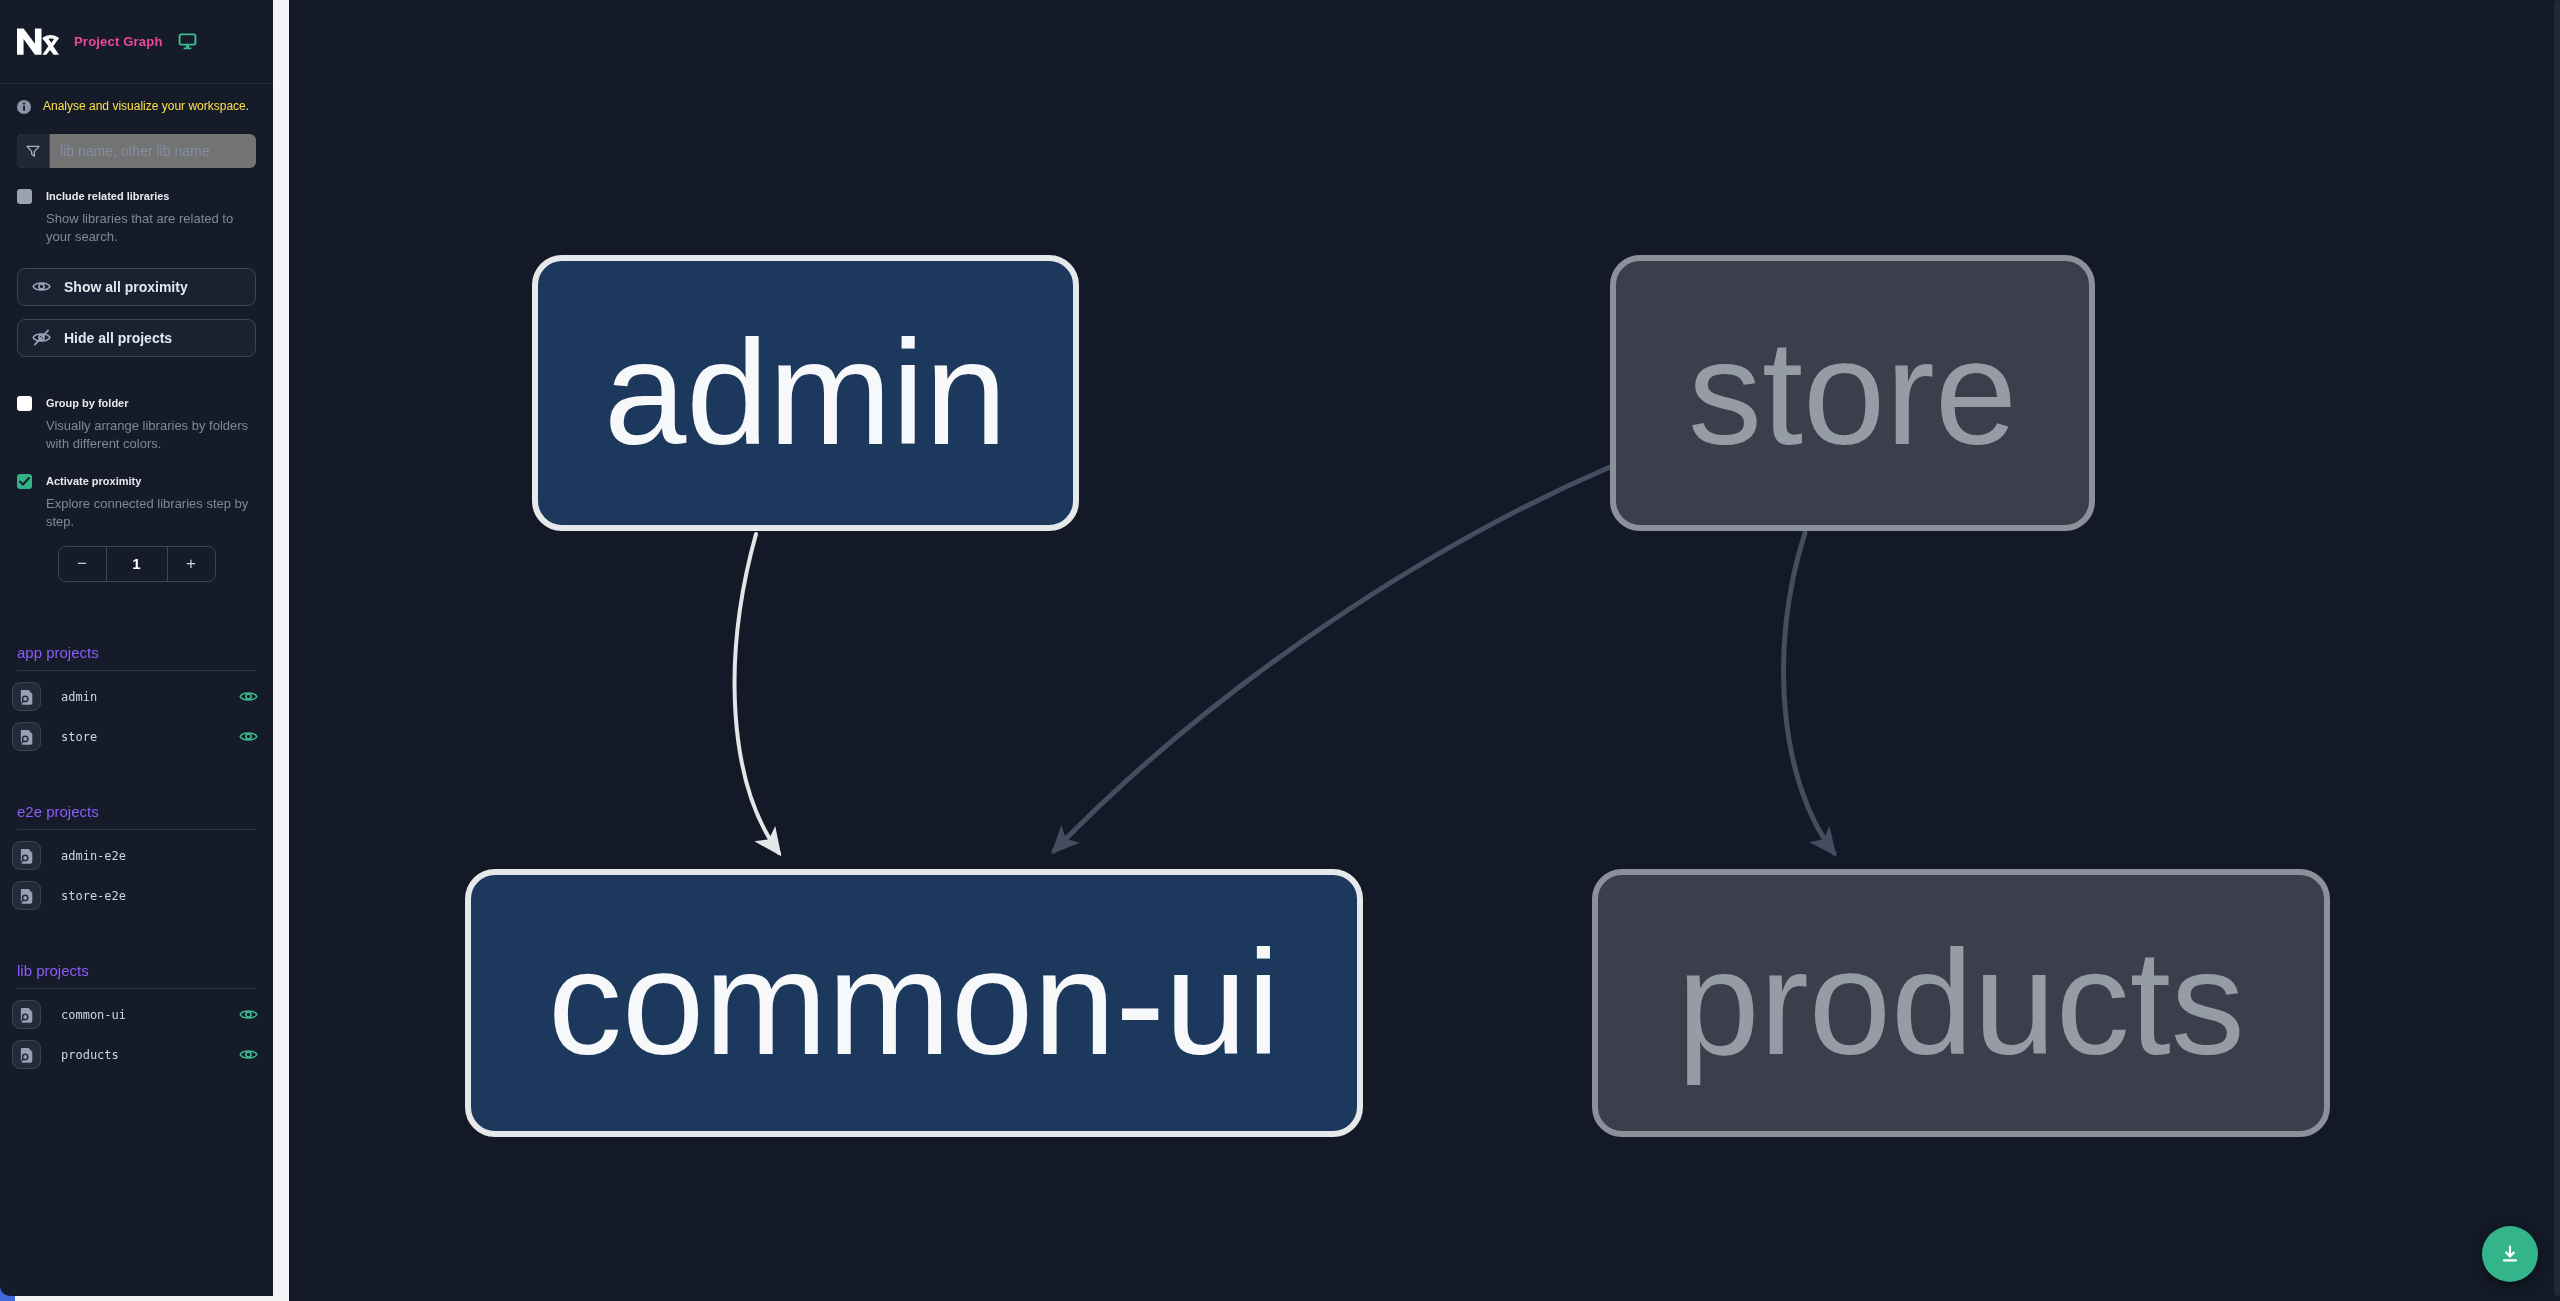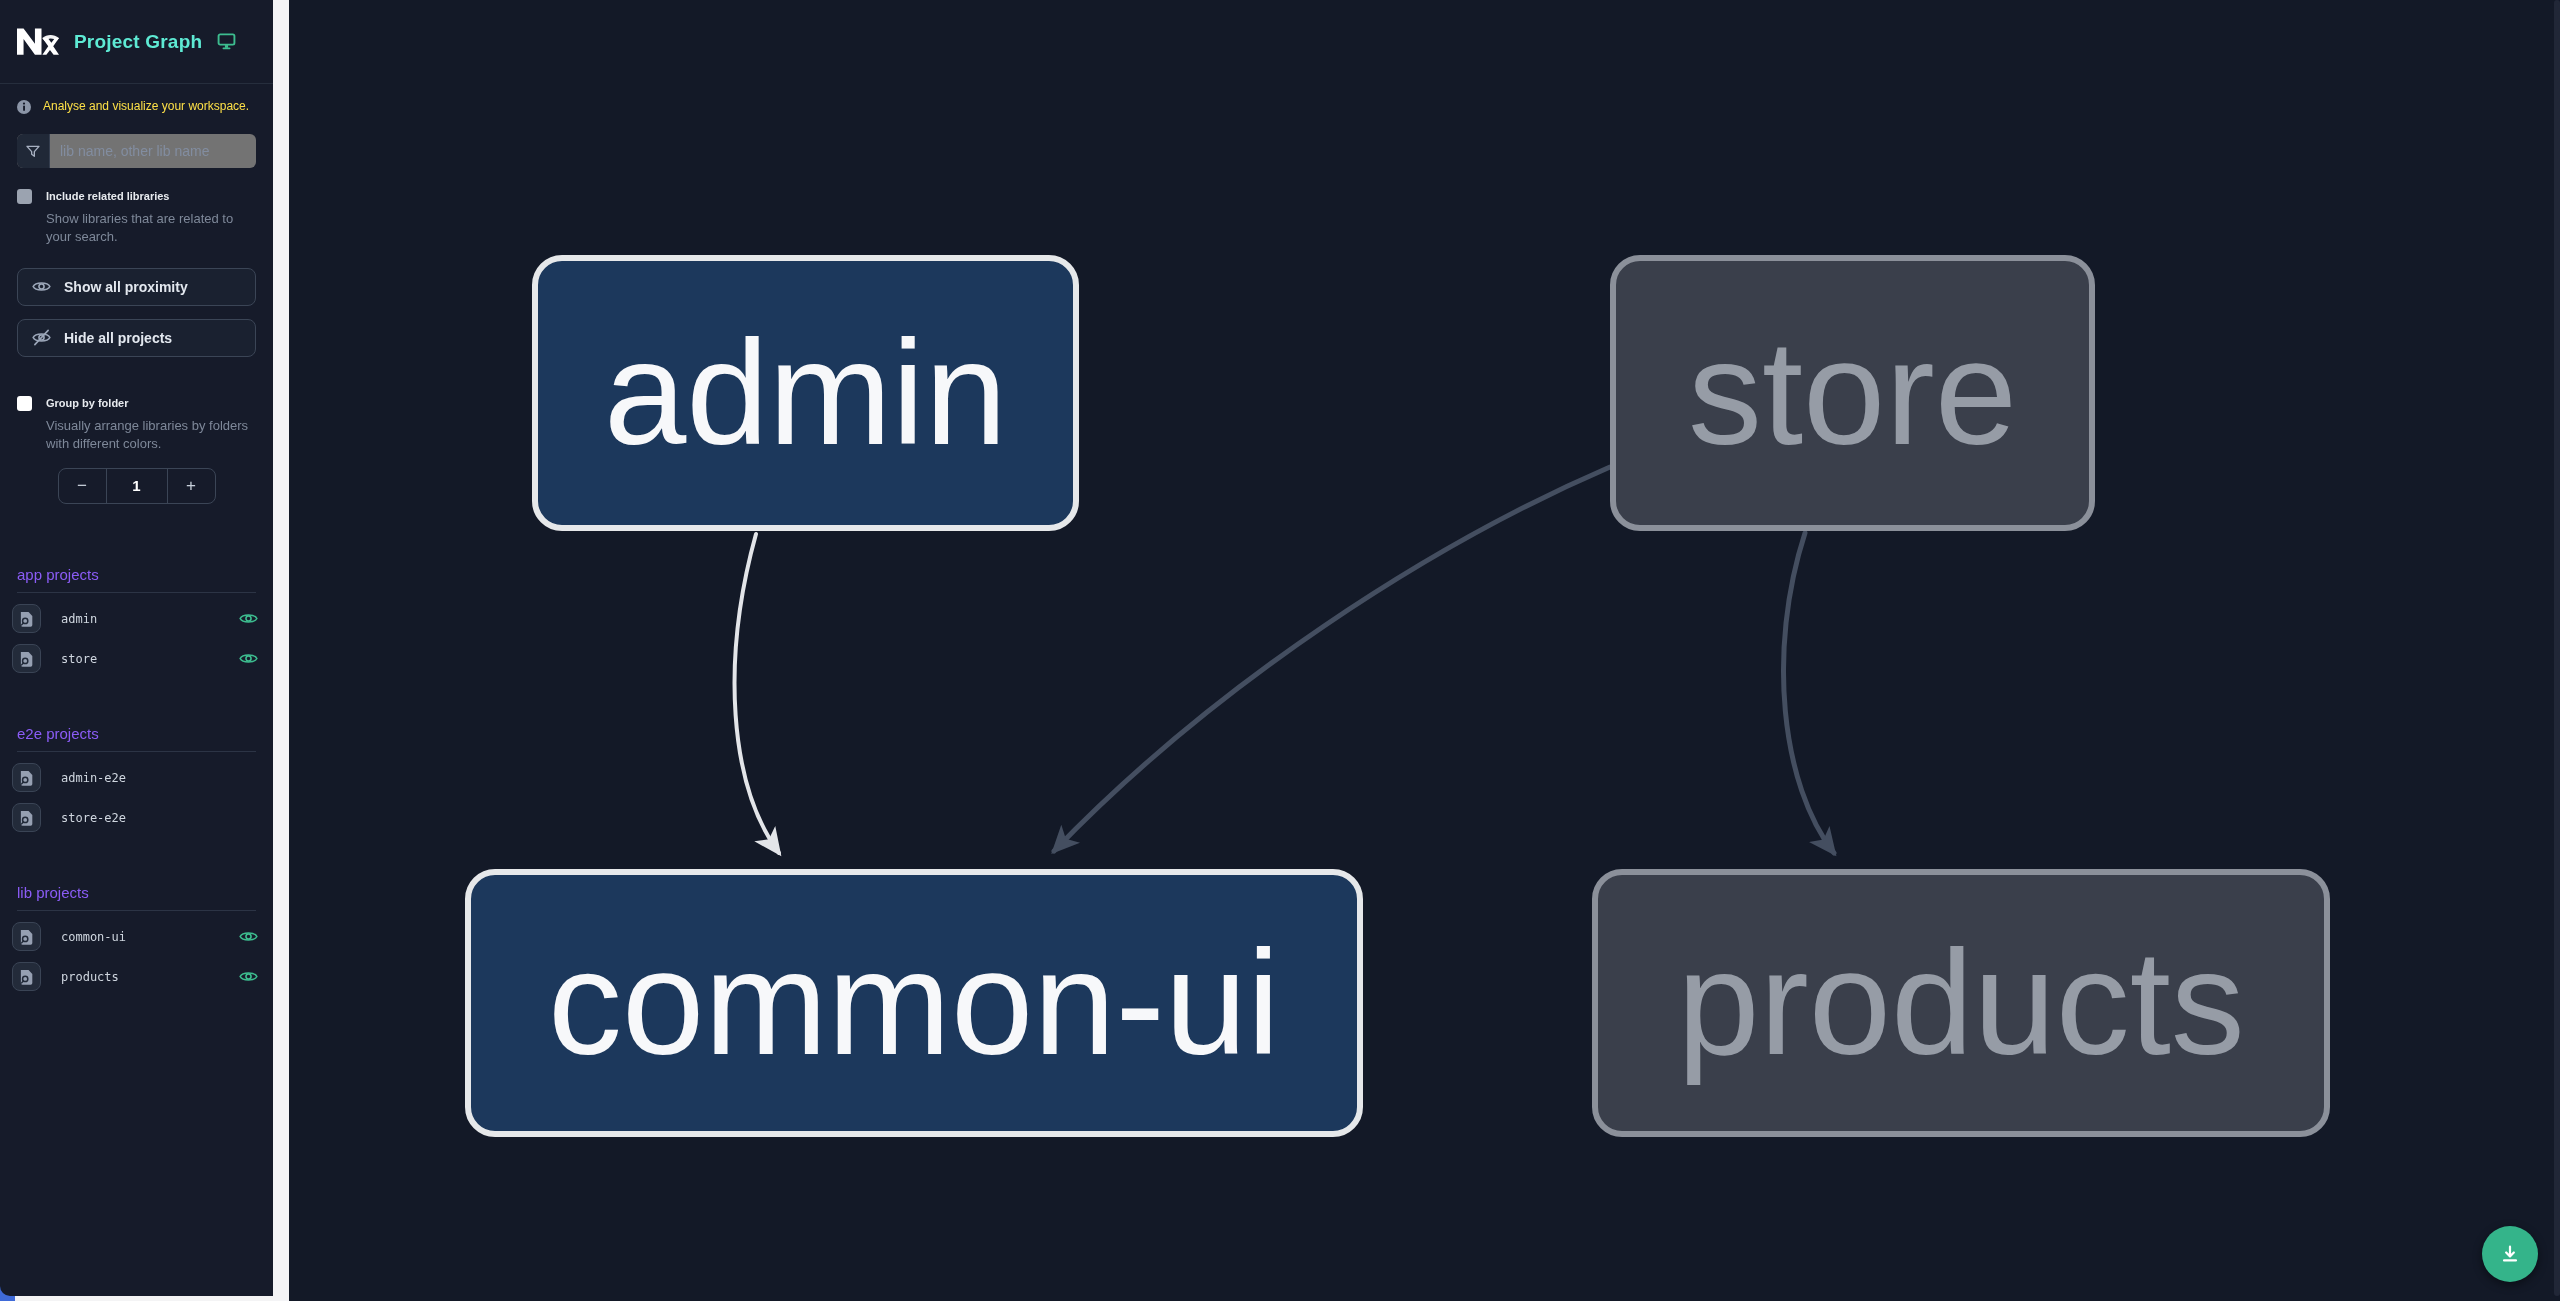--- a/index.html
+++ b/index.html
@@ -20,21 +20,21 @@
   
   .sidebar {
     position:absolute; left:0; top:0; width:273px; height:1296px;
     background:#161b2a; z-index:4; color:#e8ebef;
     border-bottom-left-radius:10px;
   }
   .sb-header {
     height:84px; display:flex; align-items:center; gap:15px;
     padding:0 17px; border-bottom:1px solid #262e3d;
   }
-  .sb-title { font-size:19px; font-weight:700; color:#5eead4; letter-spacing:.2px;text-align:center; }
+  .sb-title { font-size:13px; font-weight:700; color:#ec4899; letter-spacing:.2px;text-align:center; }
   .sb-info {
     display:flex; align-items:flex-start; gap:12px;
     padding:15px 17px 4px 17px; font-size:12px; color:#fde047;
   }
   .filter-box {
     margin:16px 17px 0 17px; height:34px; display:flex; align-items:stretch;
     background:#737373; border-radius:6px; overflow:hidden;
   }
   .filter-icon-cell {
     width:33px; display:flex; align-items:center; justify-content:center;
@@ -175,20 +175,29 @@
     </svg>
     <span>Hide all projects</span>
   </button>
 
   <div class="cb-row" style="margin-top:38px;">
     <span class="cb white"></span>
     <span class="cb-label">Group by folder</span>
     <span class="cb-desc">Visually arrange libraries by folders with different colors.</span>
   </div>
 
+  <div class="cb-row">
+    <span class="cb checked">
+      <svg width="11" height="9" viewBox="0 0 11 9" fill="none" stroke="#14202e" stroke-width="2" stroke-linecap="round" stroke-linejoin="round">
+        <path d="M1 4.5 4 7.5 10 1"></path>
+      </svg>
+    </span>
+    <span class="cb-label">Activate proximity</span>
+    <span class="cb-desc">Explore connected libraries step by step.</span>
+  </div>
 
   <div class="stepper">
     <button class="step-btn step-dec">−</button>
     <span class="step-val">1</span>
     <button class="step-btn step-inc">+</button>
   </div>
 
   <div class="proj-section" style="margin-top:62px;">
     <div class="sec-title">app projects</div>
     <div class="proj-list">

